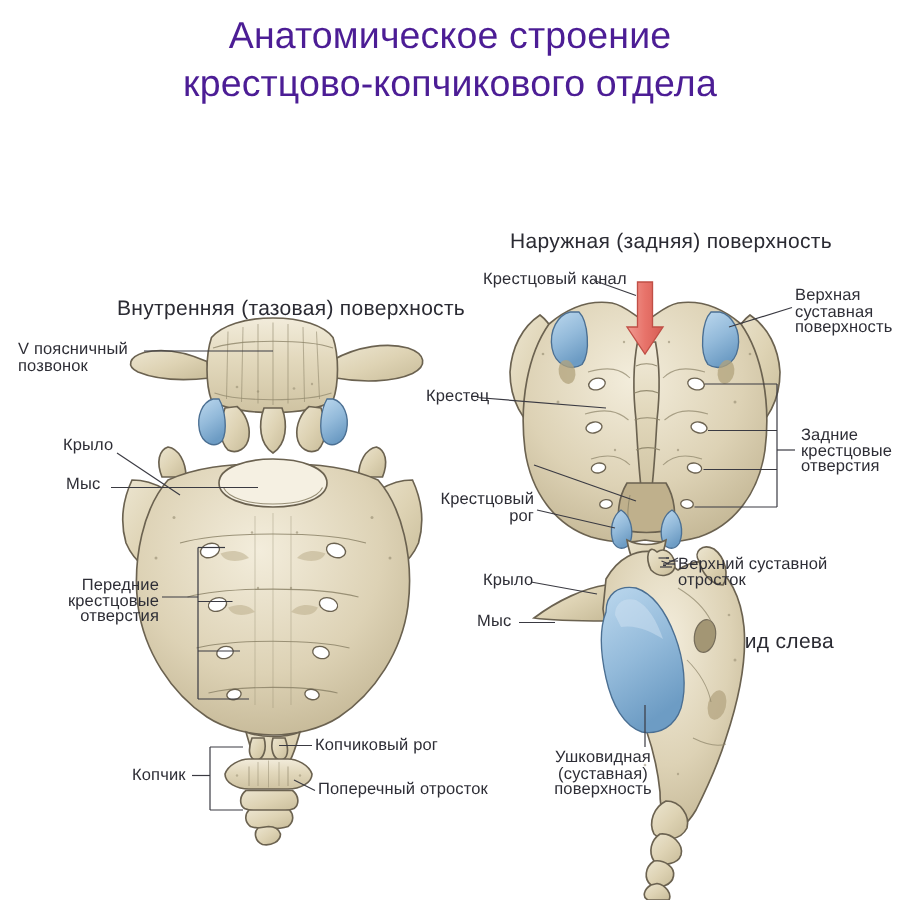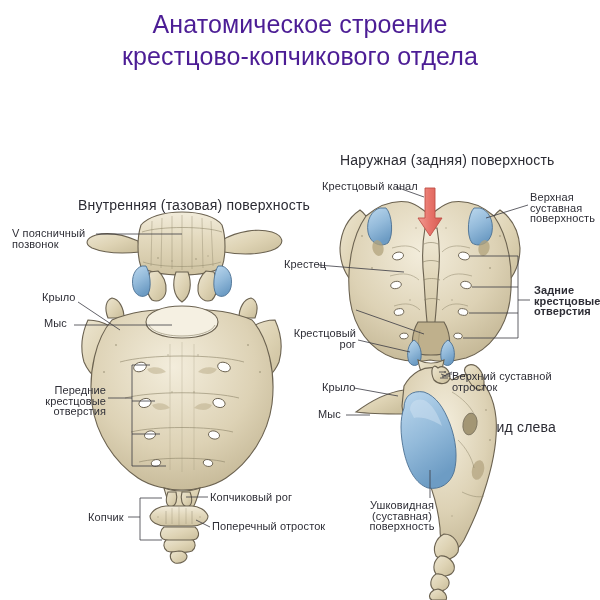--- a/index.html
+++ b/index.html
@@ -412,21 +412,21 @@
   </div>
 
   <div class="lbl" style="left:284px;top:259px;">Крестец</div>
 
 
   <div class="lbl r" style="left:280px;top:328px;width:76px;">
     <div>Крестцовый</div>
     <div>рог</div>
   </div>
 
-  <div class="lbl" style="left:534px;top:285px;font-weight:bold;">
+  <div class="lbl" style="left:534px;top:285px;">
     <div class="c" style="width:62px;">Задние</div>
     <div>крестцовые</div>
     <div>отверстия</div>
   </div>
 
   <div class="lbl" style="left:322px;top:382px;">Крыло</div>
 
   <div class="lbl" style="left:318px;top:409px;">Мыс</div>
 
   <div class="lbl" style="left:452px;top:371px;">

